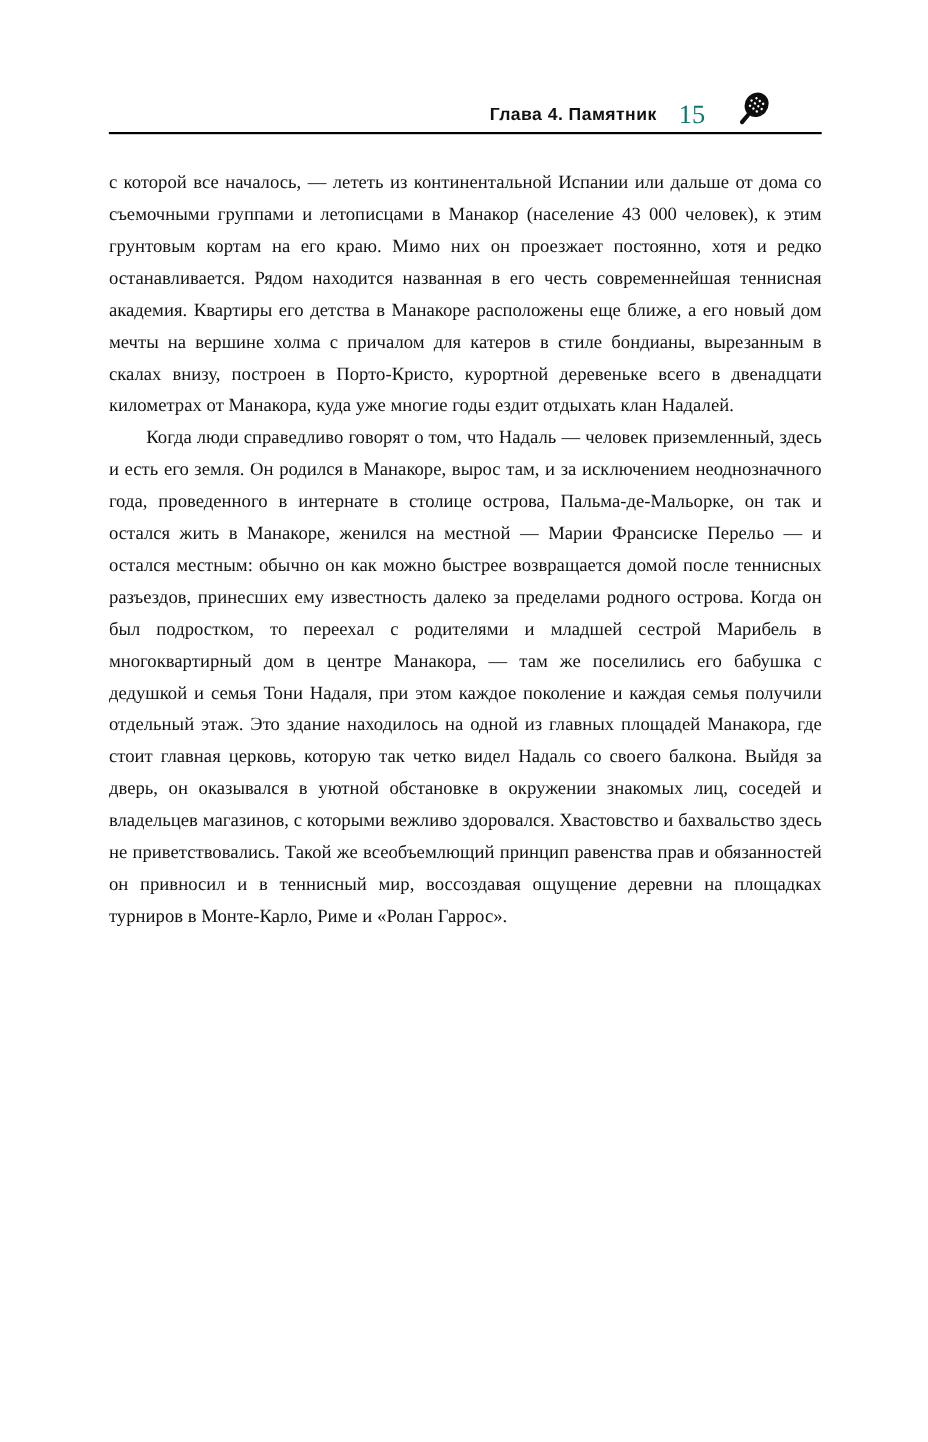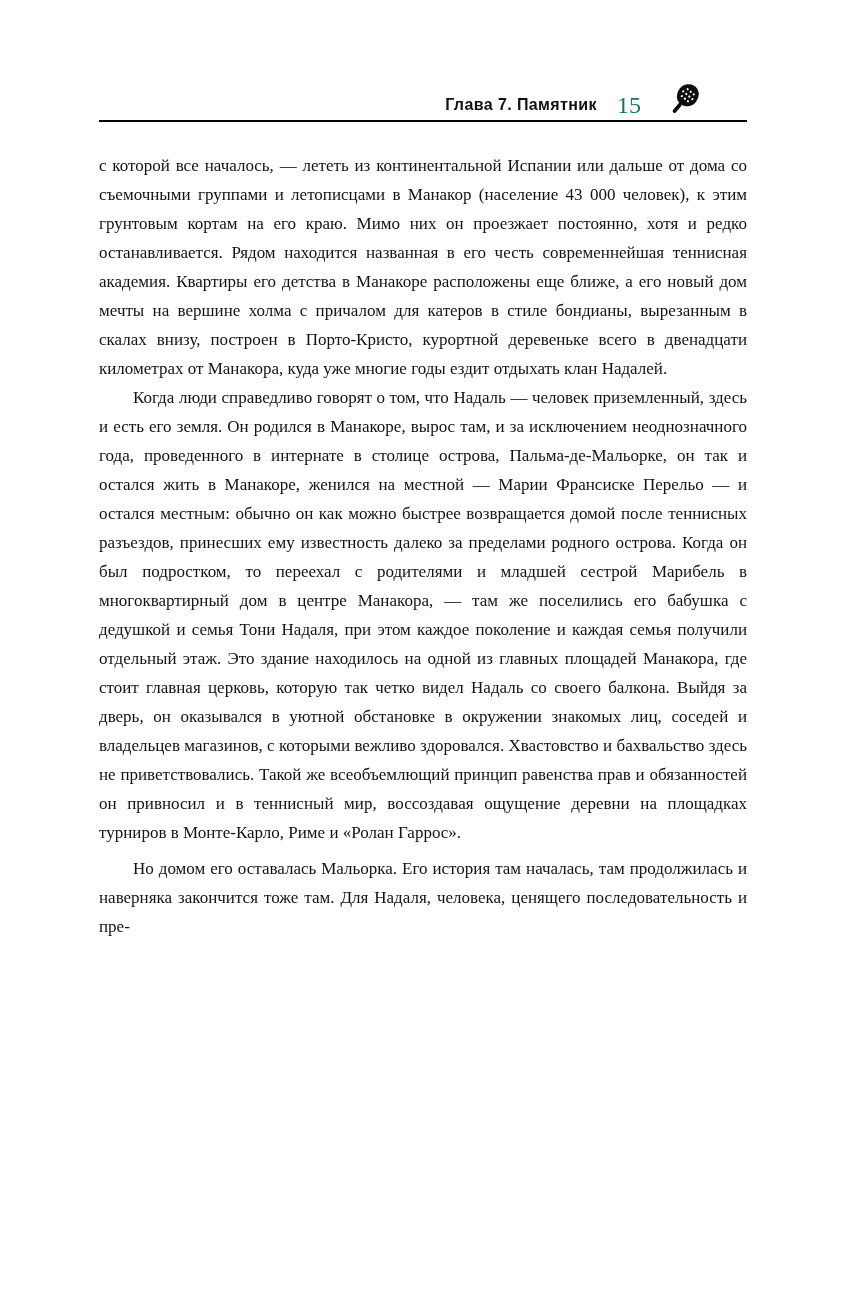--- a/index.html
+++ b/index.html
@@ -72,21 +72,21 @@
     margin-top: 7px;
   }
 </style>
 </head>
 <body>
 
 <div class="page">
   <div class="text-col">
 
     <div class="header-row">
-      <span class="running-title">Глава 7. Памятник</span>
+      <span class="running-title">Глава 4. Памятник</span>
       <span class="page-num">15</span>
       <svg class="racket" width="44" height="38" viewBox="0 0 44 38" aria-hidden="true">
         <g transform="rotate(40 22 19)">
           <ellipse cx="22" cy="11.5" rx="10.5" ry="11.5" fill="#0d0d0d"></ellipse>
           <circle cx="18" cy="7" r="1.1" fill="#ffffff"></circle>
           <circle cx="22" cy="7" r="1.1" fill="#ffffff"></circle>
           <circle cx="26" cy="7" r="1.1" fill="#ffffff"></circle>
           <circle cx="16" cy="11.5" r="1.1" fill="#ffffff"></circle>
           <circle cx="20" cy="11.5" r="1.1" fill="#ffffff"></circle>
           <circle cx="24" cy="11.5" r="1.1" fill="#ffffff"></circle>
@@ -97,17 +97,16 @@
           <rect x="20.1" y="22" width="3.8" height="12" rx="1.9" fill="#0d0d0d"></rect>
         </g>
       </svg>
     </div>
 
     <hr class="header-rule">
 
     <div class="body-text">
       <p>с которой все началось, — лететь из континентальной Испании или дальше от дома со съемочными группами и летописцами в Манакор (население 43 000 человек), к этим грунтовым кортам на его краю. Мимо них он проезжает постоянно, хотя и редко останавливается. Рядом находится названная в его честь современнейшая теннисная академия. Квартиры его детства в Манакоре расположены еще ближе, а его новый дом мечты на вершине холма с причалом для катеров в стиле бондианы, вырезанным в скалах внизу, построен в Порто-Кристо, курортной деревеньке всего в двенадцати километрах от Манакора, куда уже многие годы ездит отдыхать клан Надалей.</p>
       <p class="indent">Когда люди справедливо говорят о том, что Надаль — человек приземленный, здесь и есть его земля. Он родился в Манакоре, вырос там, и за исключением неоднозначного года, проведенного в интернате в столице острова, Пальма-де-Мальорке, он так и остался жить в Манакоре, женился на местной — Марии Франсиске Перельо — и остался местным: обычно он как можно быстрее возвращается домой после теннисных разъездов, принесших ему известность далеко за пределами родного острова. Когда он был подростком, то переехал с родителями и младшей сестрой Марибель в многоквартирный дом в центре Манакора, — там же поселились его бабушка с дедушкой и семья Тони Надаля, при этом каждое поколение и каждая семья получили отдельный этаж. Это здание находилось на одной из главных площадей Манакора, где стоит главная церковь, которую так четко видел Надаль со своего балкона. Выйдя за дверь, он оказывался в уютной обстановке в окружении знакомых лиц, соседей и владельцев магазинов, с которыми вежливо здоровался. Хвастовство и бахвальство здесь не приветствовались. Такой же всеобъемлющий принцип равенства прав и обязанностей он привносил и в теннисный мир, воссоздавая ощущение деревни на площадках турниров в Монте-Карло, Риме и «Ролан Гаррос».</p>
-      <p class="indent space-before">Но домом его оставалась Мальорка. Его история там началась, там продолжилась и наверняка закончится тоже там. Для Надаля, человека, ценящего последовательность и пре-</p>
     </div>
 
   </div>
 </div>
 
 </body></html>

